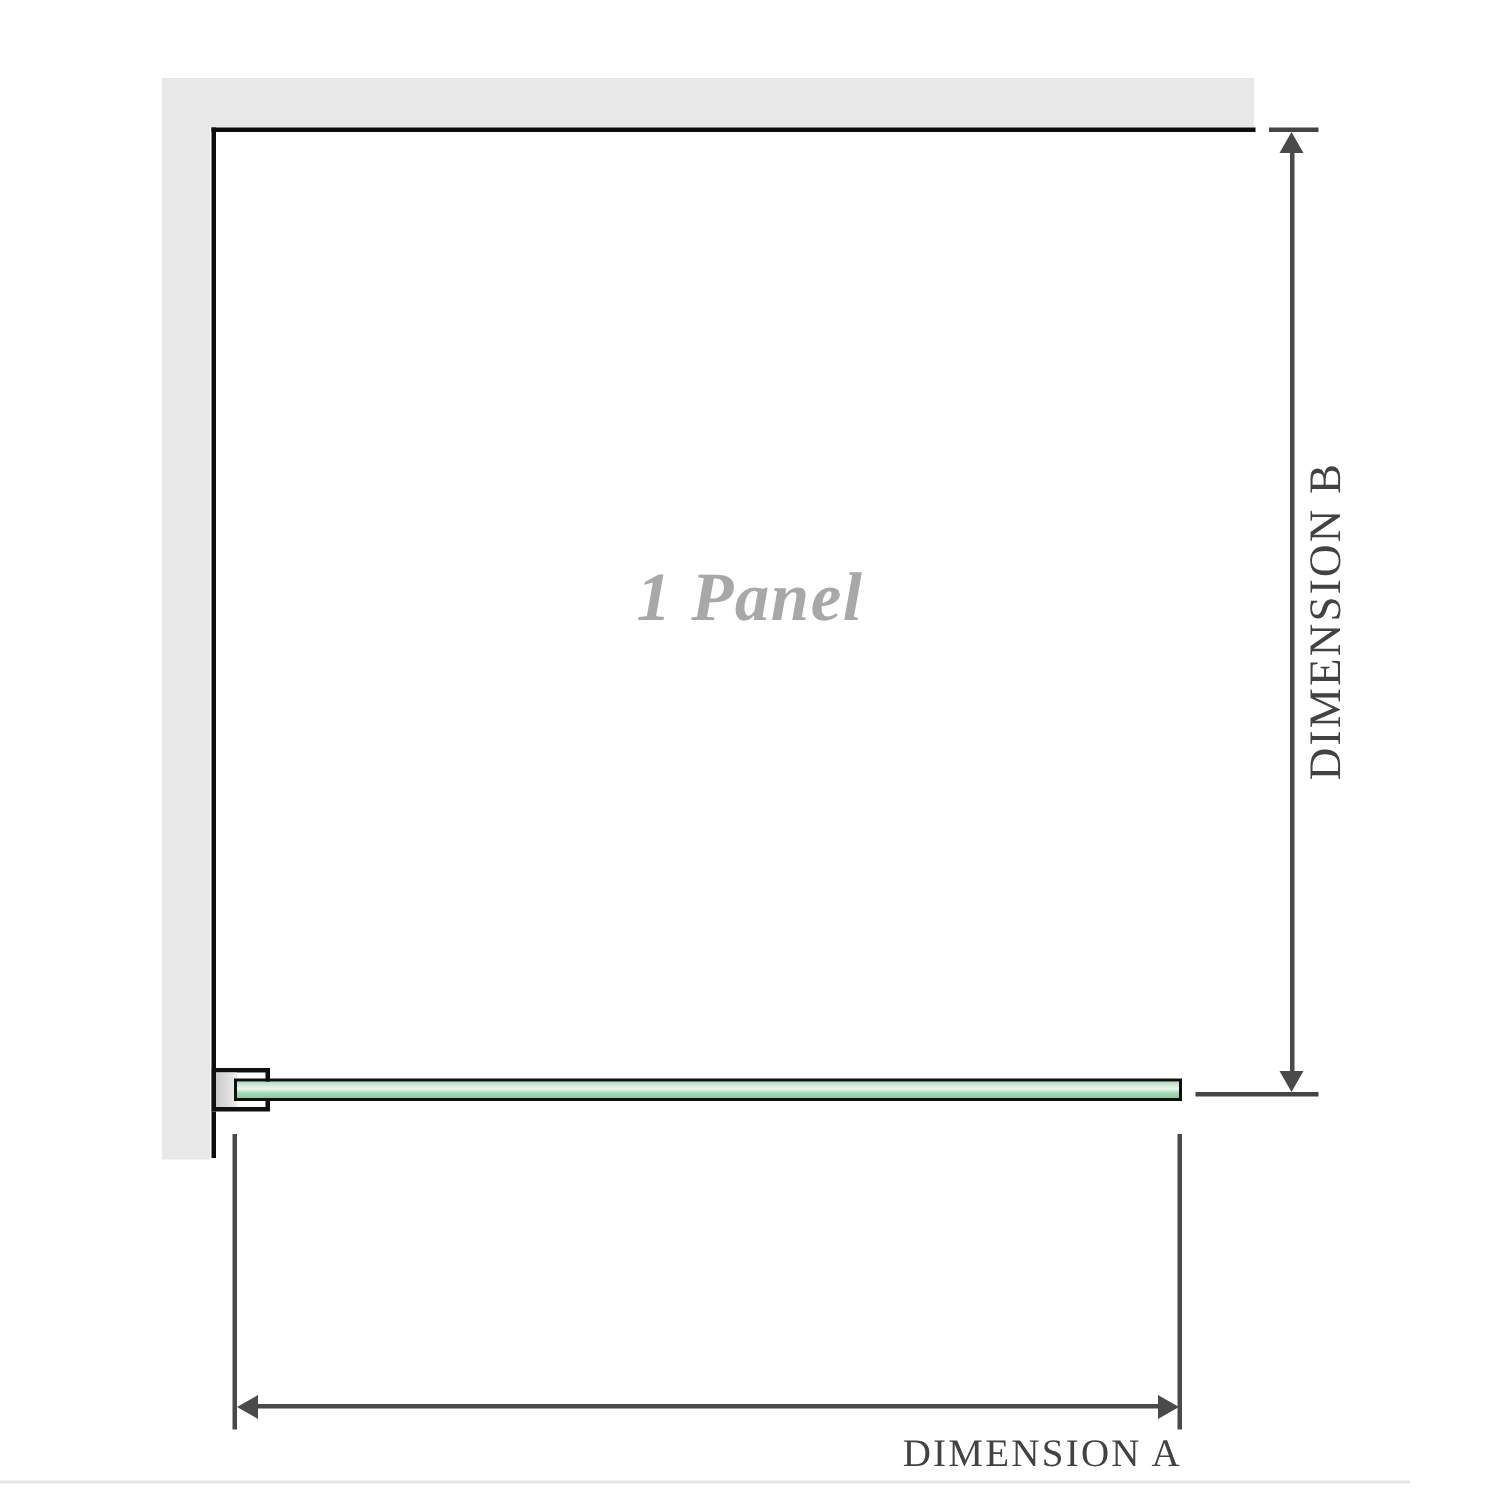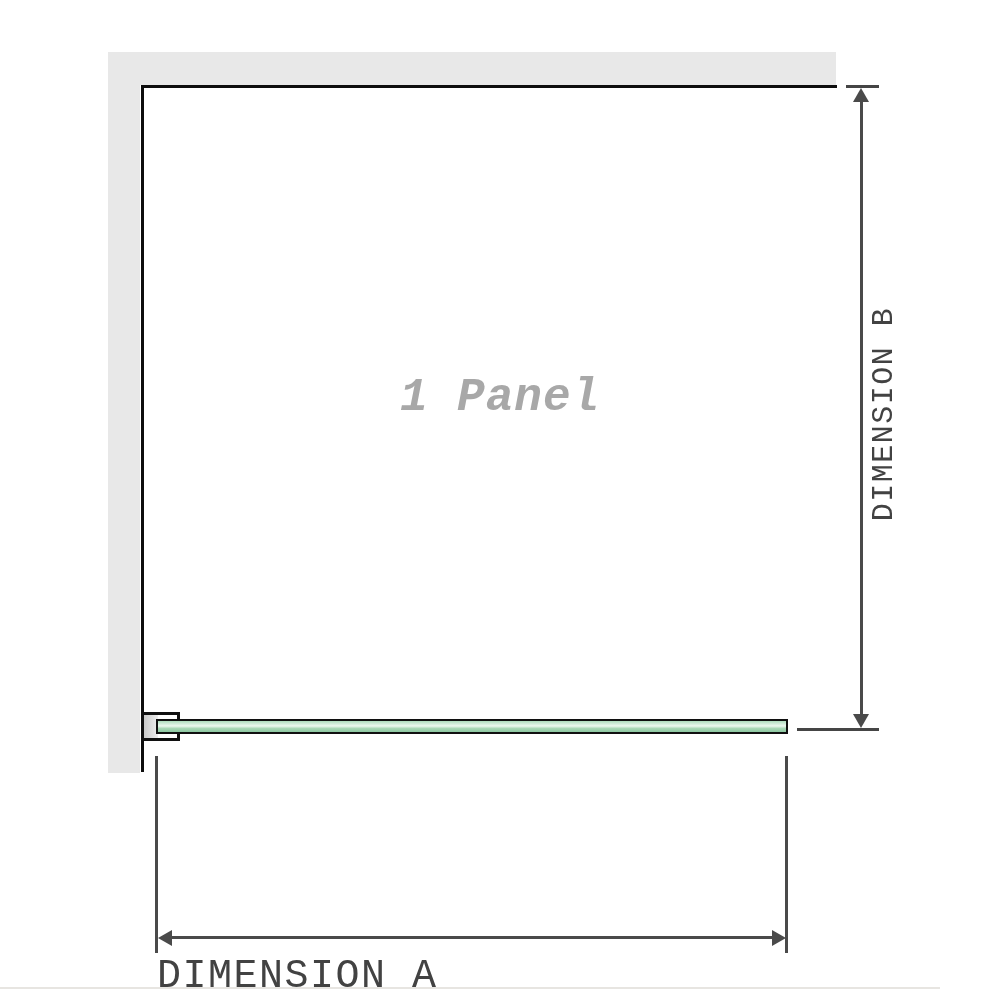--- a/index.html
+++ b/index.html
@@ -1,20 +1,20 @@
 <!DOCTYPE html>
 <html><head>
 <meta charset="utf-8">
 <style>
   html,body{margin:0;padding:0;background:#ffffff;}
   .canvas{
     position:relative;
     width:940px;height:1000px;
     background:#ffffff;
-    font-family:Liberation Mono, monospace;
+    font-family:Liberation Serif, serif;
     overflow:hidden;
   }
   .abs{position:absolute;}
 
   
   .wall-top{left:108px;top:52px;width:728px;height:33px;background:#e8e8e8;}
   .wall-left{left:108px;top:52px;width:32px;height:721px;background:#e8e8e8;}
 
   
   .panel-border-top{left:141px;top:85px;width:696px;height:3px;background:#0d0d0d;}
@@ -61,22 +61,22 @@
     font-size:30px;color:#424242;letter-spacing:1.5px;white-space:nowrap;
   }
 
   
   .exta-left{left:155px;top:756px;width:3px;height:197px;background:#4a4a4a;}
   .exta-right{left:785px;top:756px;width:3px;height:197px;background:#4a4a4a;}
   .dima-line{left:166px;top:936px;width:612px;height:3px;background:#4a4a4a;}
   .dima-arrow-left{left:158px;top:930px;border-top:8px solid transparent;border-bottom:8px solid transparent;border-right:14px solid #4a4a4a;}
   .dima-arrow-right{left:772px;top:930px;border-top:8px solid transparent;border-bottom:8px solid transparent;border-left:14px solid #4a4a4a;}
   .dima-label{
-    left:157px;top:954px;width:631px;text-align:left;
-    font-size:40px;color:#424242;letter-spacing:1.5px;white-space:nowrap;
+    left:157px;top:954px;width:631px;text-align:right;
+    font-size:26px;color:#424242;letter-spacing:1.5px;white-space:nowrap;
   }
 
   
   .bottom-divider{left:0;top:987px;width:1000px;height:2px;background:#e7e5e1;}
 </style>
 </head>
 <body>
 
 <div class="canvas">
 

